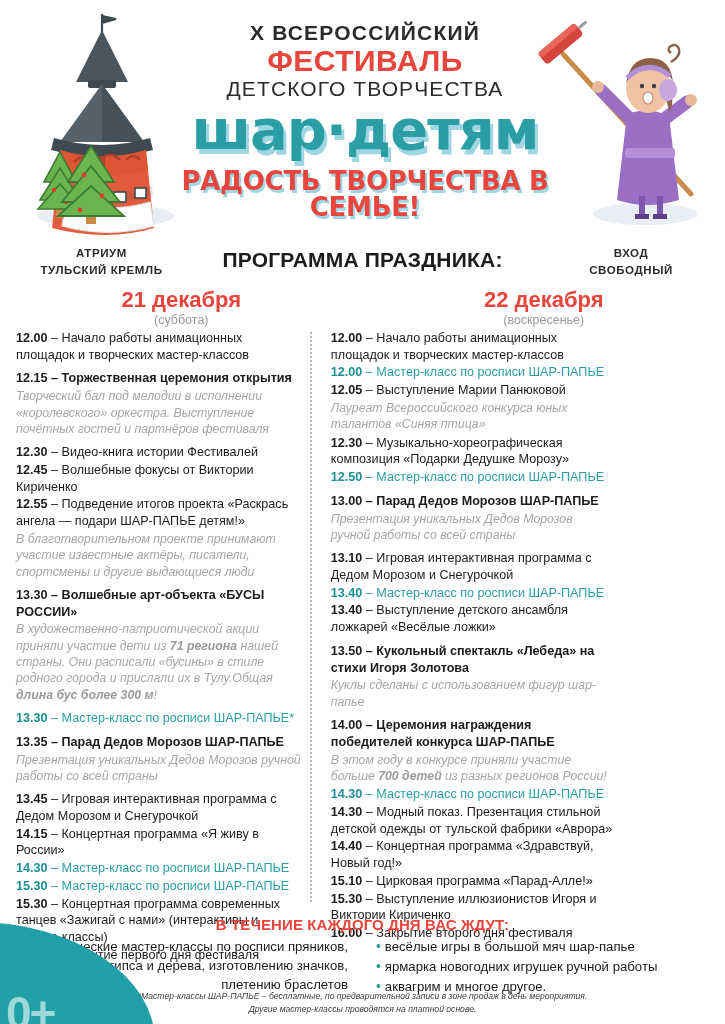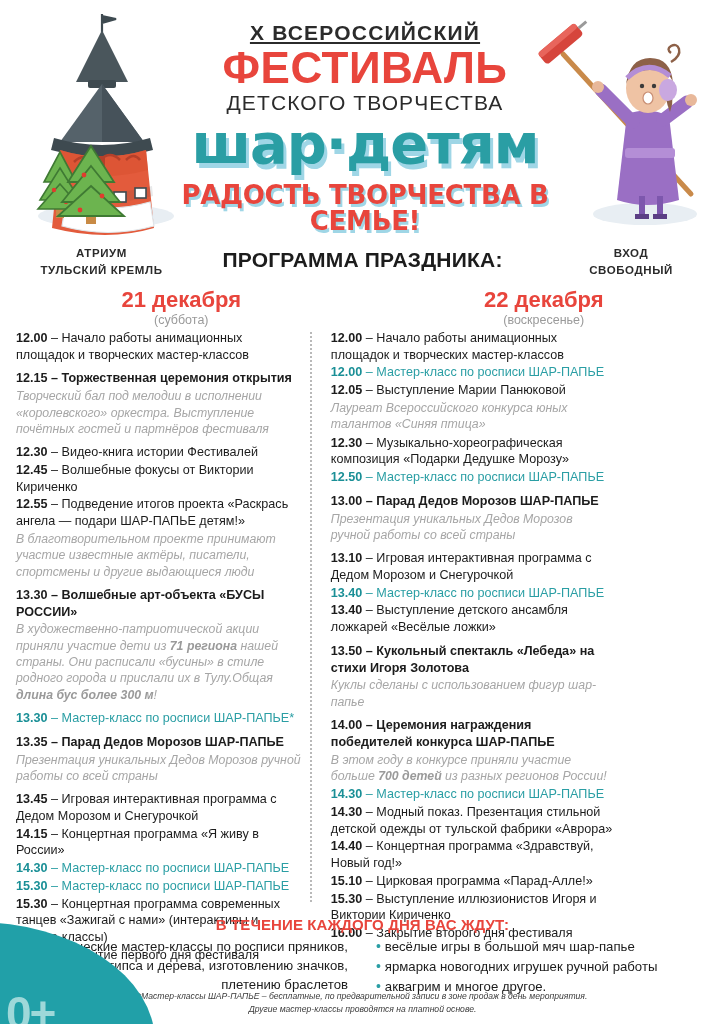--- a/index.html
+++ b/index.html
@@ -31,24 +31,24 @@
   .header{position:relative;height:232px;}
 
   .tower{position:absolute;left:18px;top:10px;width:170px;height:230px;}
   .girl{position:absolute;right:10px;top:18px;width:180px;height:218px;}
 
   .titleblock{
     position:absolute;left:165px;top:22px;width:400px;text-align:center;
   }
   .t-line1{
     font-size:21px;font-weight:bold;letter-spacing:1.2px;color:#2b2b2b;
-    line-height:1.05;margin-bottom:2px;text-decoration:underline;
+    line-height:1.05;margin-bottom:2px;
   }
   .t-line2{
-    font-size:44px;font-weight:bold;letter-spacing:0.5px;color:#e8453c;
+    font-size:30px;font-weight:bold;letter-spacing:0.5px;color:#e8453c;
     line-height:1.0;margin:1px 0 2px 0;
   }
   .t-line3{
     font-size:21px;font-weight:normal;letter-spacing:1.1px;color:#2b2b2b;
     line-height:1.05;margin-bottom:2px;
   }
   .logo-wrap{position:relative;height:62px;margin-top:2px;}
   .logo-main{
     position:absolute;left:0;right:0;top:0;
     font-size:56px;font-weight:bold;color:#2a9ea4;
@@ -80,20 +80,21 @@
   
   .days{position:absolute;top:288px;left:0;width:725px;display:flex;}
   .day{flex:1;text-align:center;}
   .day .date{font-size:22px;font-weight:bold;color:#e8453c;line-height:1.1;}
   .day .dow{font-size:12.5px;color:#9a9a9a;line-height:1.2;margin-top:1px;}
 
   
   .columns{
     position:absolute;top:330px;left:0;width:623px;height:580px;
     display:flex;
+    justify-content:flex-end;
   }
   .col{width:348px;padding:0 8px 0 16px;box-sizing:border-box;}
   .col.right{padding-left:18px;padding-right:8px;}
   .divider{
     width:1px;margin-top:2px;height:570px;
     border-left:2px dotted #b9b9b9;
   }
 
   .ev{font-size:12.6px;line-height:1.33;margin-bottom:1px;color:#1c1c1c;}
   .ev .tm{font-weight:bold;}

